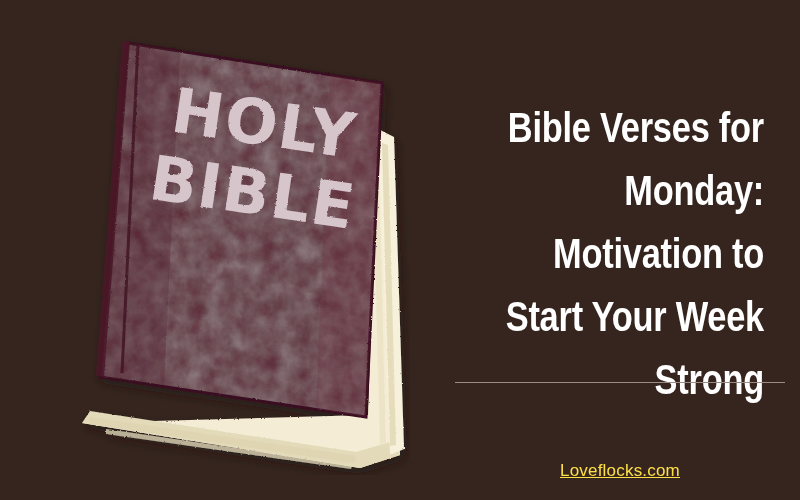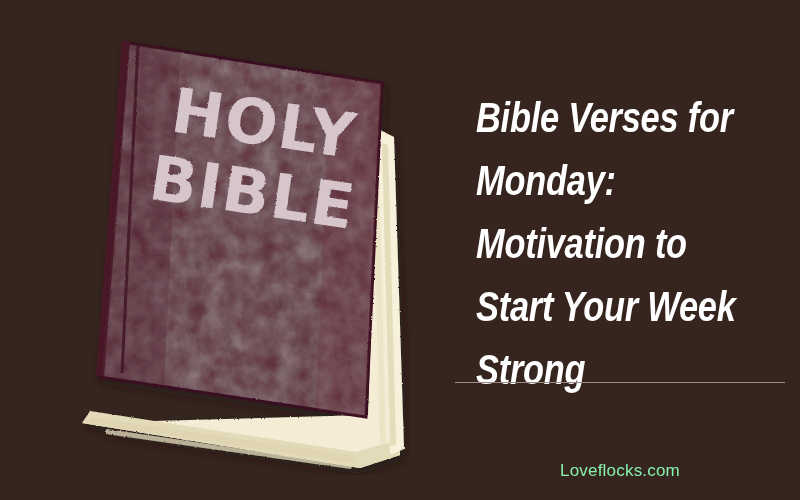--- a/index.html
+++ b/index.html
@@ -40,24 +40,23 @@
     font-family: "DejaVu Sans", sans-serif;
     font-weight: bold;
     fill: #d6c6cc;
     letter-spacing: 1.5px;
   }
 
   
   #headline-block {
     position: absolute;
     left: 440px;
-    top: 86px;
+    top: 96px;
     width: 360px;
-    text-align: left;
-    font-style: italic;
+    text-align: right;
   }
   .headline-line {
     display: block;
     color: #ffffff;
     font-family: "Liberation Sans Narrow", "Liberation Sans", sans-serif;
     font-weight: bold;
     font-size: 43px;
     line-height: 63px;
     letter-spacing: -0.3px;
     transform: scaleX(0.80);
@@ -152,15 +151,15 @@
   <div id="headline-block">
     <span class="headline-line" style="color: rgb(255, 255, 255);">Bible Verses for</span>
     <span class="headline-line" style="color: rgb(255, 255, 255);">Monday:</span>
     <span class="headline-line" style="color: rgb(255, 255, 255);">Motivation to</span>
     <span class="headline-line" style="color: rgb(255, 255, 255);">Start Your Week</span>
     <span class="headline-line" style="color: rgb(255, 255, 255);">Strong</span>
   </div>
 
   <div id="title-divider" style="background: rgb(155, 141, 134);"></div>
 
-  <div id="site-credit" style="color: #86efac;">Loveflocks.com</div>
+  <div id="site-credit" style="color: #fde047; text-decoration: underline;">Loveflocks.com</div>
 
 </div>
 
 </body></html>

